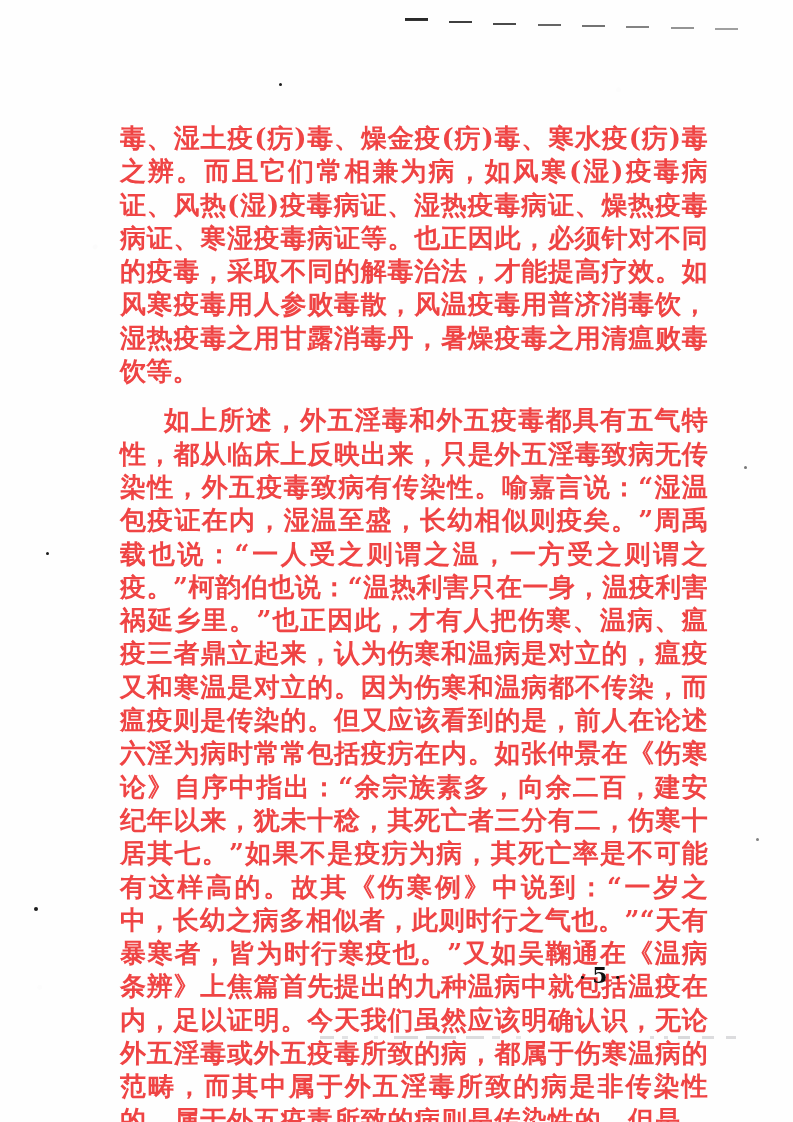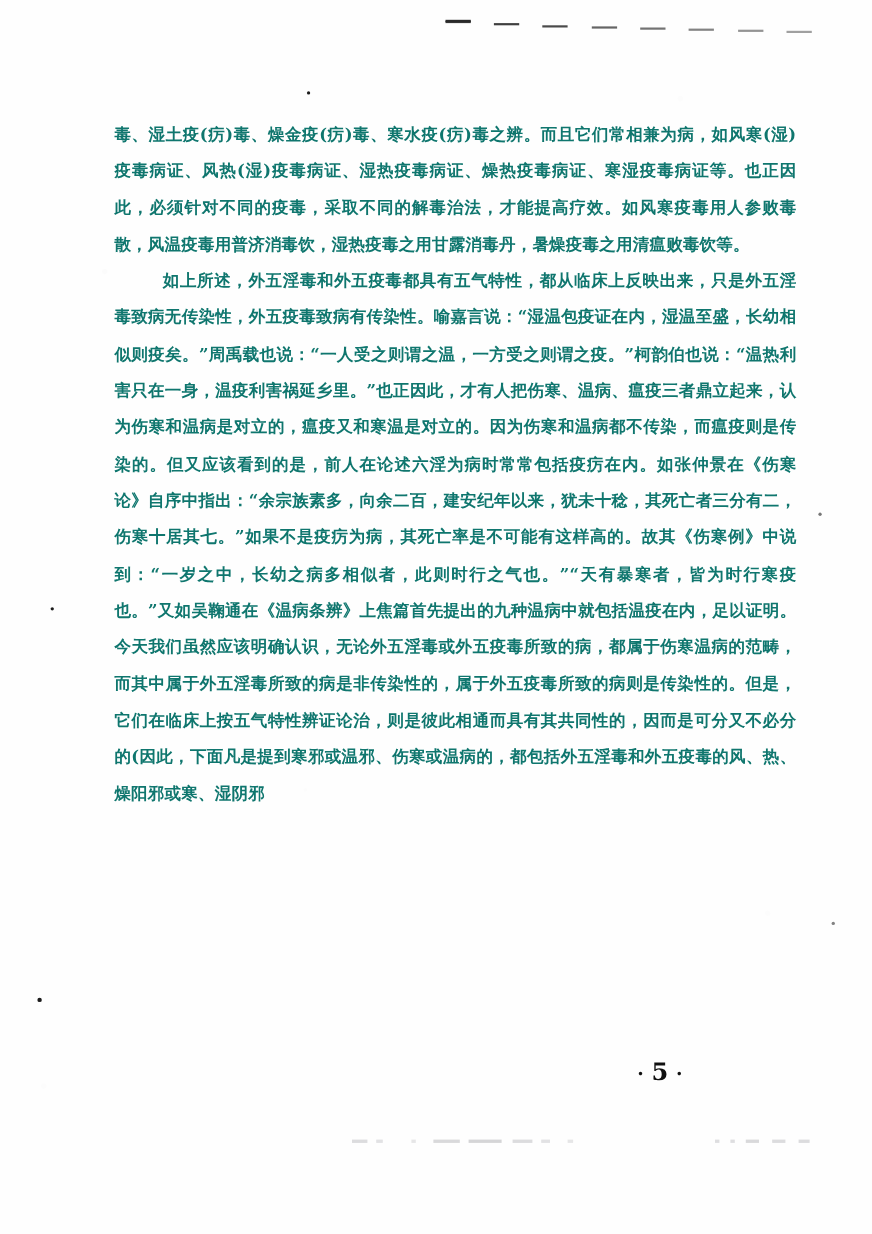--- a/index.html
+++ b/index.html
@@ -75,24 +75,24 @@
   }
 
   
   #text-block {
     position: absolute;
     left: 104px;
     top: 106px;
     width: 620px;
   }
   .para {
-    margin: 0;
-    font-size: 15px;
+    margin: 16px;
+    font-size: 26px;
     line-height: 33.3px;
-    color: #0f766e;
+    color: #ef4444;
     letter-spacing: 0.2px;
     text-align: justify;
     text-justify: inter-character;
     font-weight: 700;
     font-family: "DejaVu Serif", "Liberation Serif", serif;
     -webkit-font-smoothing: none;
   }
   .para + .para { margin-top: 0; }
   .para.indent { text-indent: 44px; }
 

